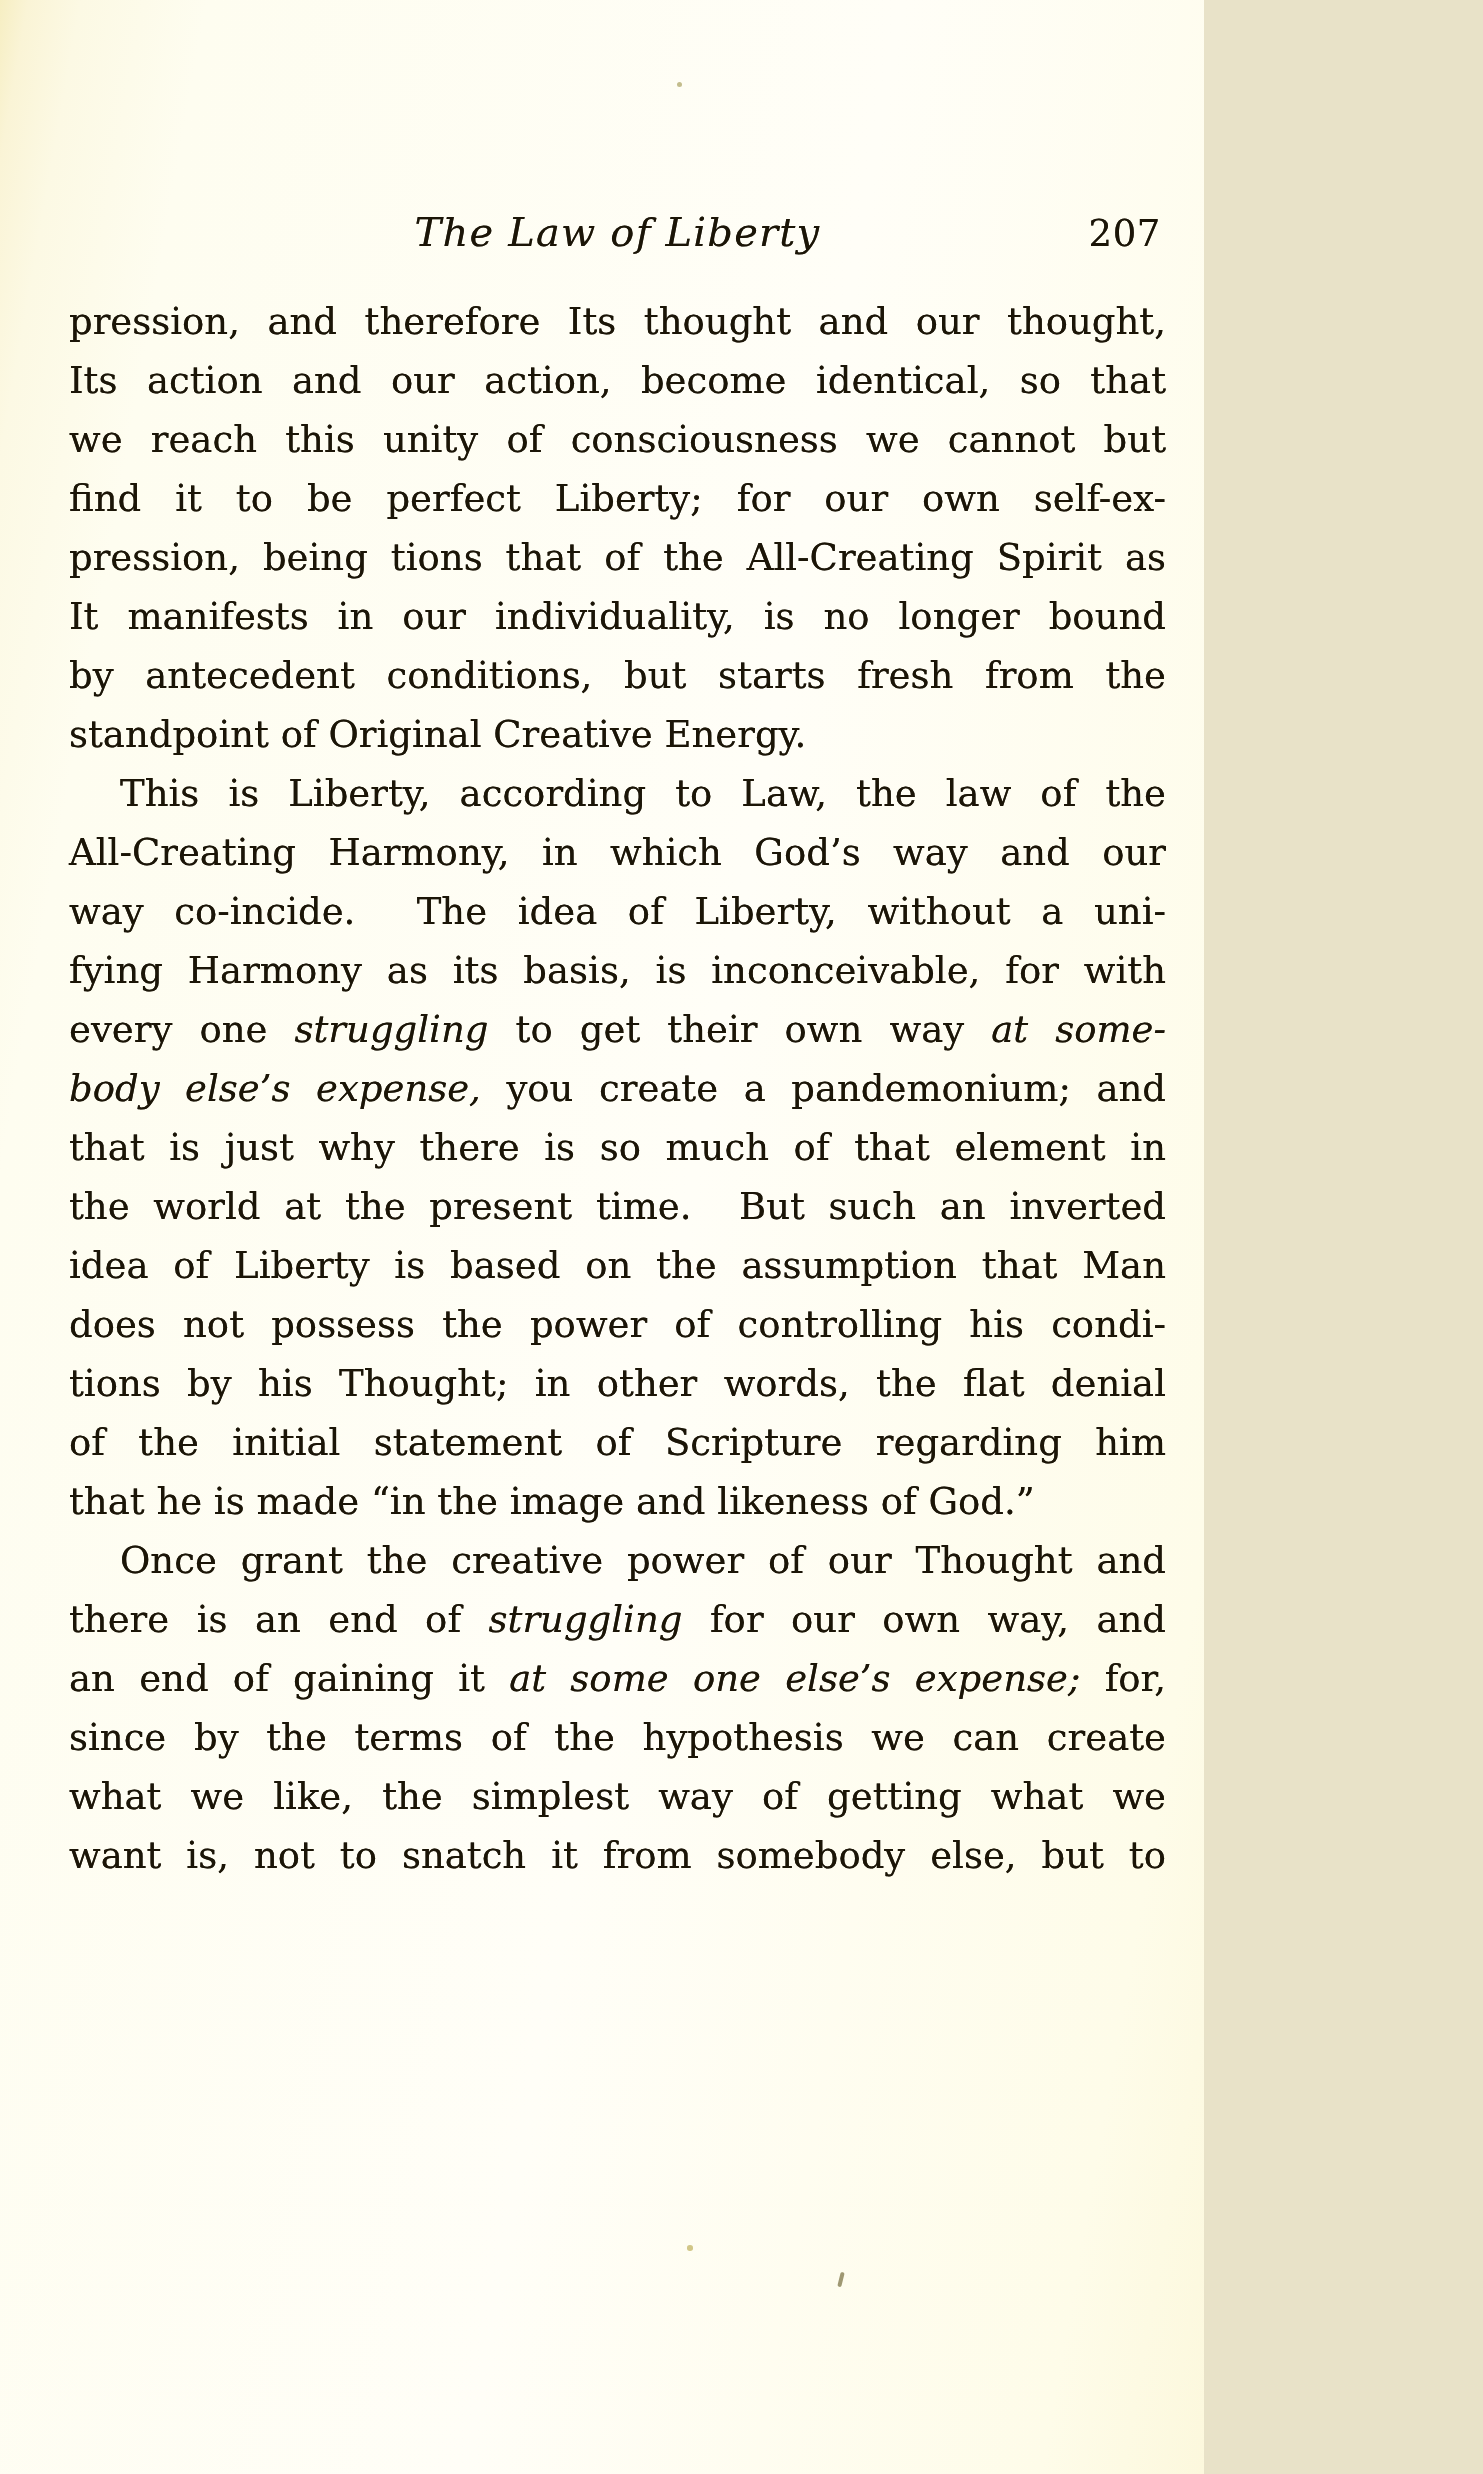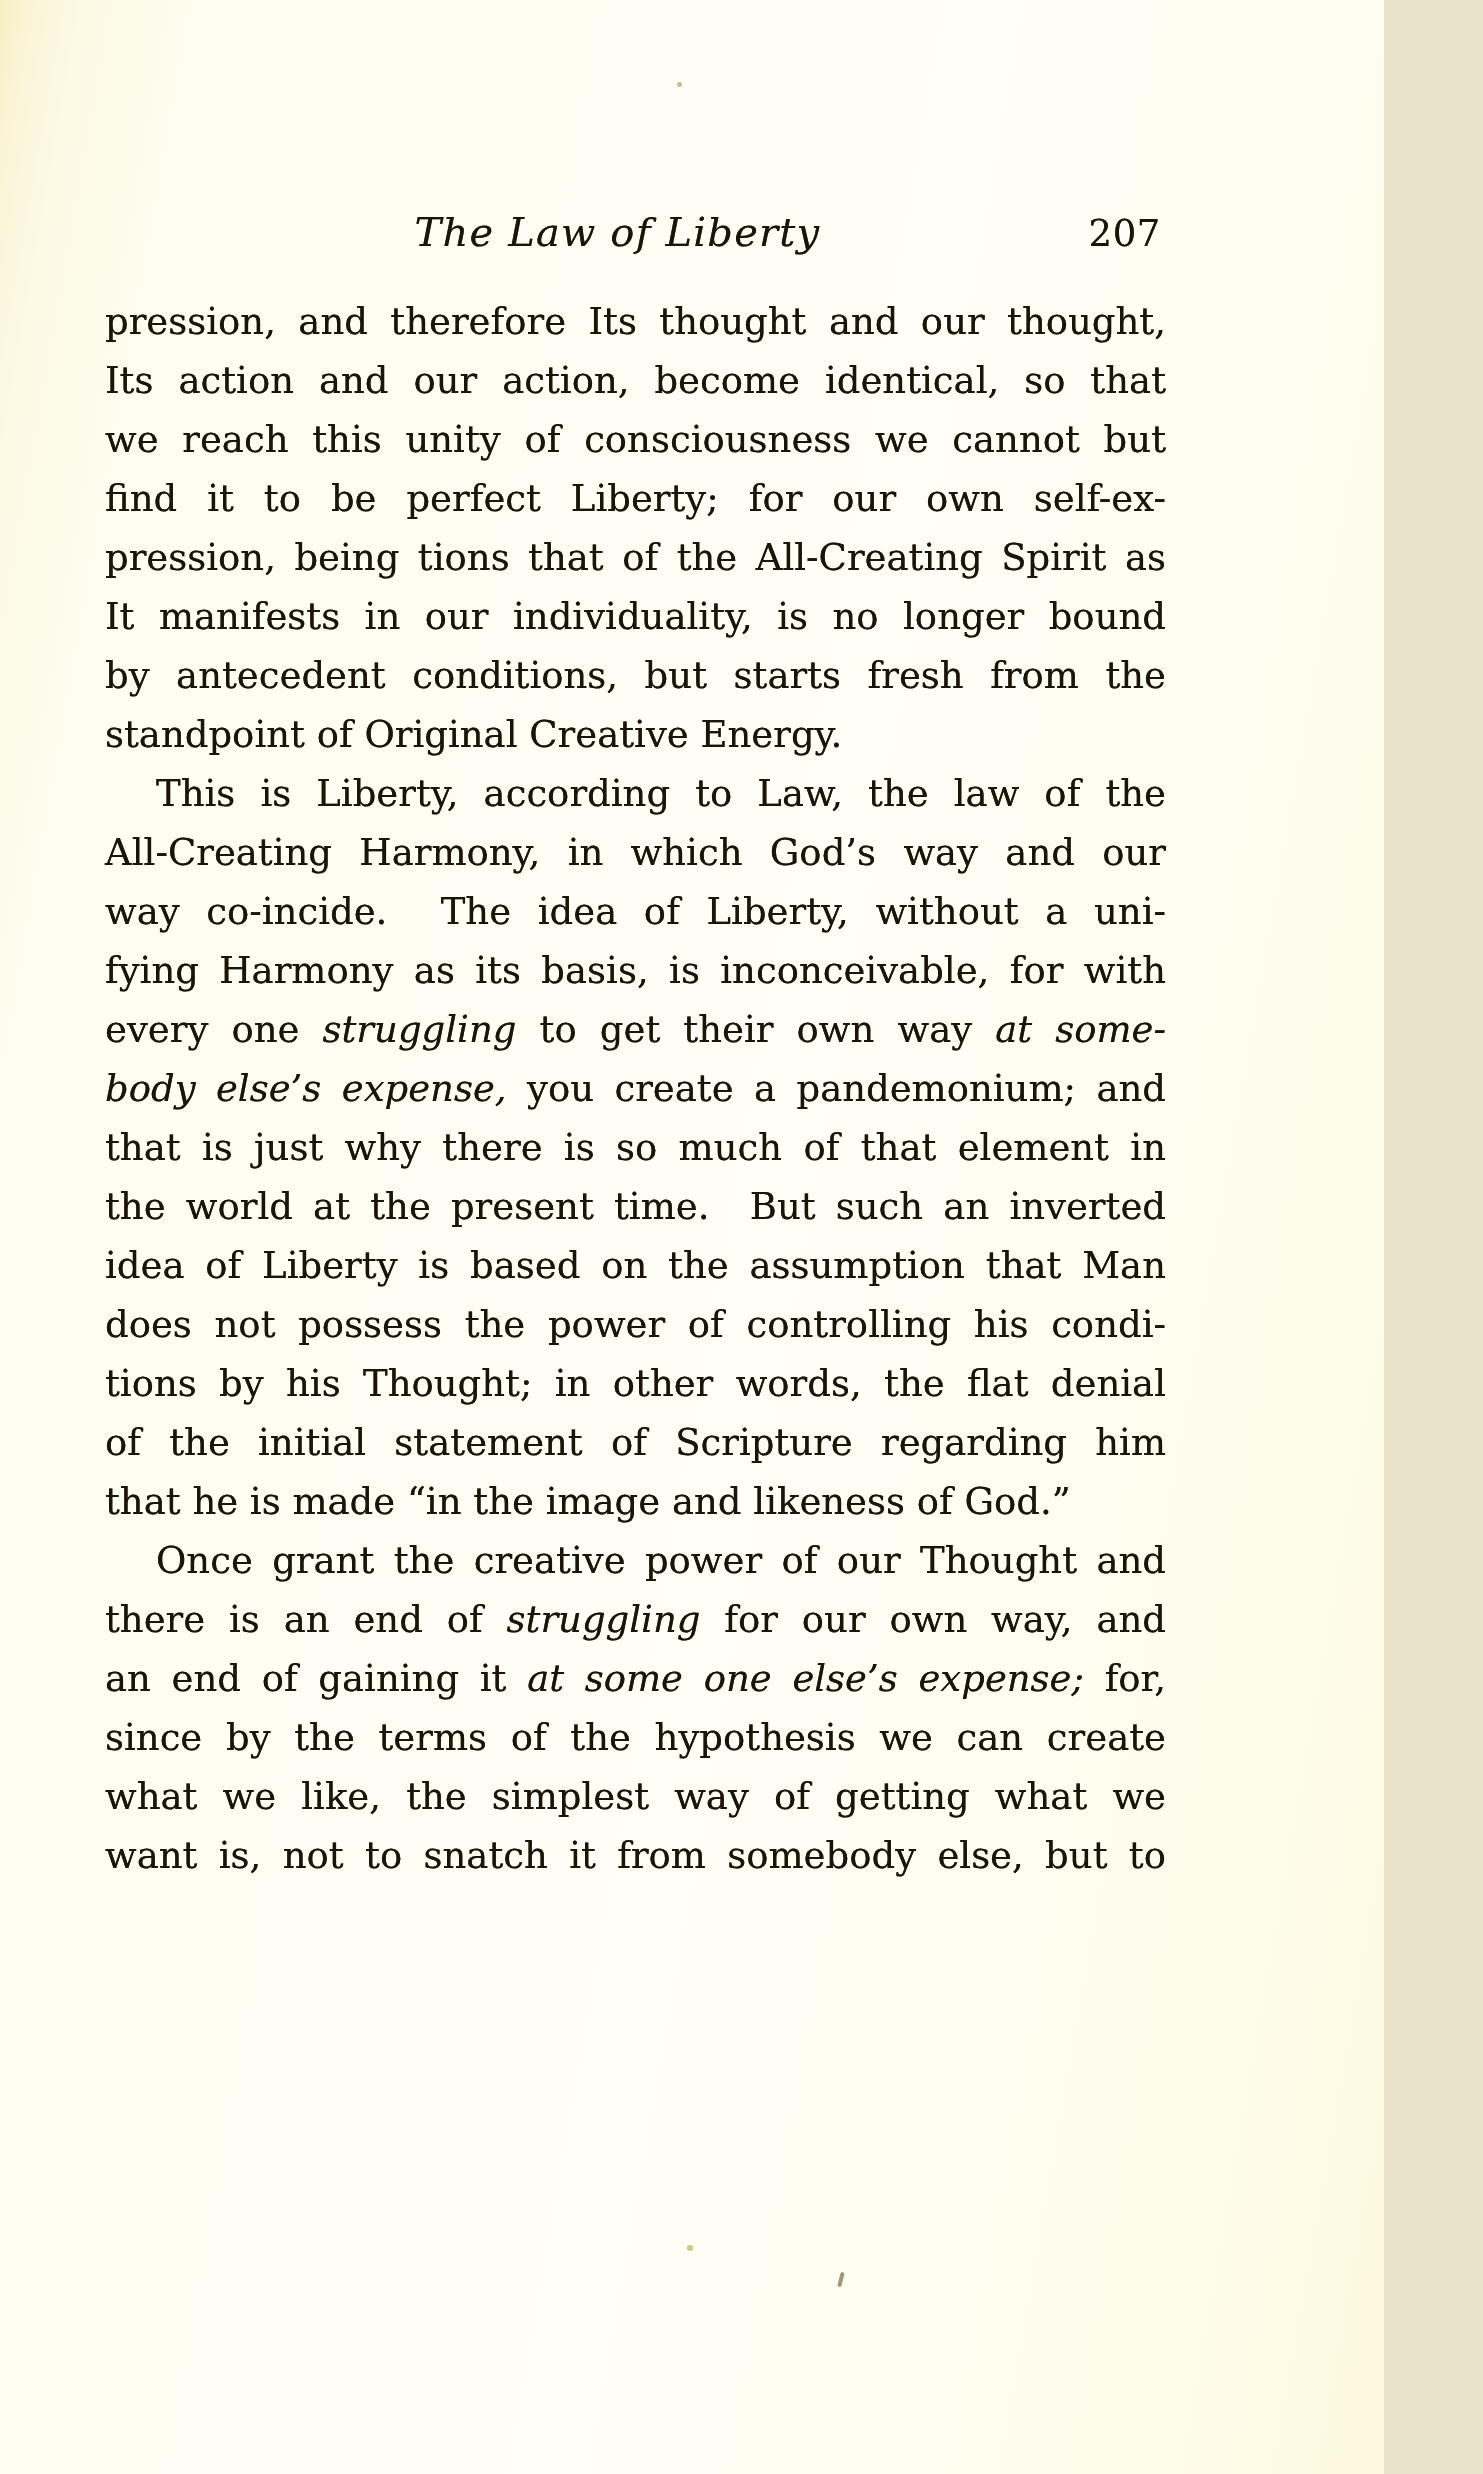--- a/index.html
+++ b/index.html
@@ -2,21 +2,21 @@
 <html style="font-size:10px"><head>
 <meta charset="utf-8">
 <style>
   html, body {
     margin: 0;
     padding: 0;
     background: #e8e2c8;
   }
   .page {
     position: relative;
-    width: 1384px;
+    width: 1204px;
     height: 2475px;
     overflow: hidden;
     background: linear-gradient(100deg,
       #f6eec2 0px, #faf4d6 28px, #fcf9e4 80px,
       #fefdf0 204px, #fffef7 55%, #fefce9 90%, #fcf8dd 100%);
     color: #1b1507;
     font-family: "DejaVu Serif", "Liberation Serif", serif;
   }
   .header-row {
     position: absolute;
@@ -51,21 +51,20 @@
     width: 1097px;
     font-size: 37px;
     line-height: 59px;
     text-shadow: 0 0 0.4px rgba(22,16,5,.8);
   }
   .line {
     text-align: justify;
     text-align-last: justify;
     height: 59px;
     white-space: nowrap;
-    margin-left: 36px;
   }
   .line.no-justify {
     text-align-last: left;
   }
   .line.indent {
     padding-left: 51px;
   }
   .it {
     font-style: italic;
   }

